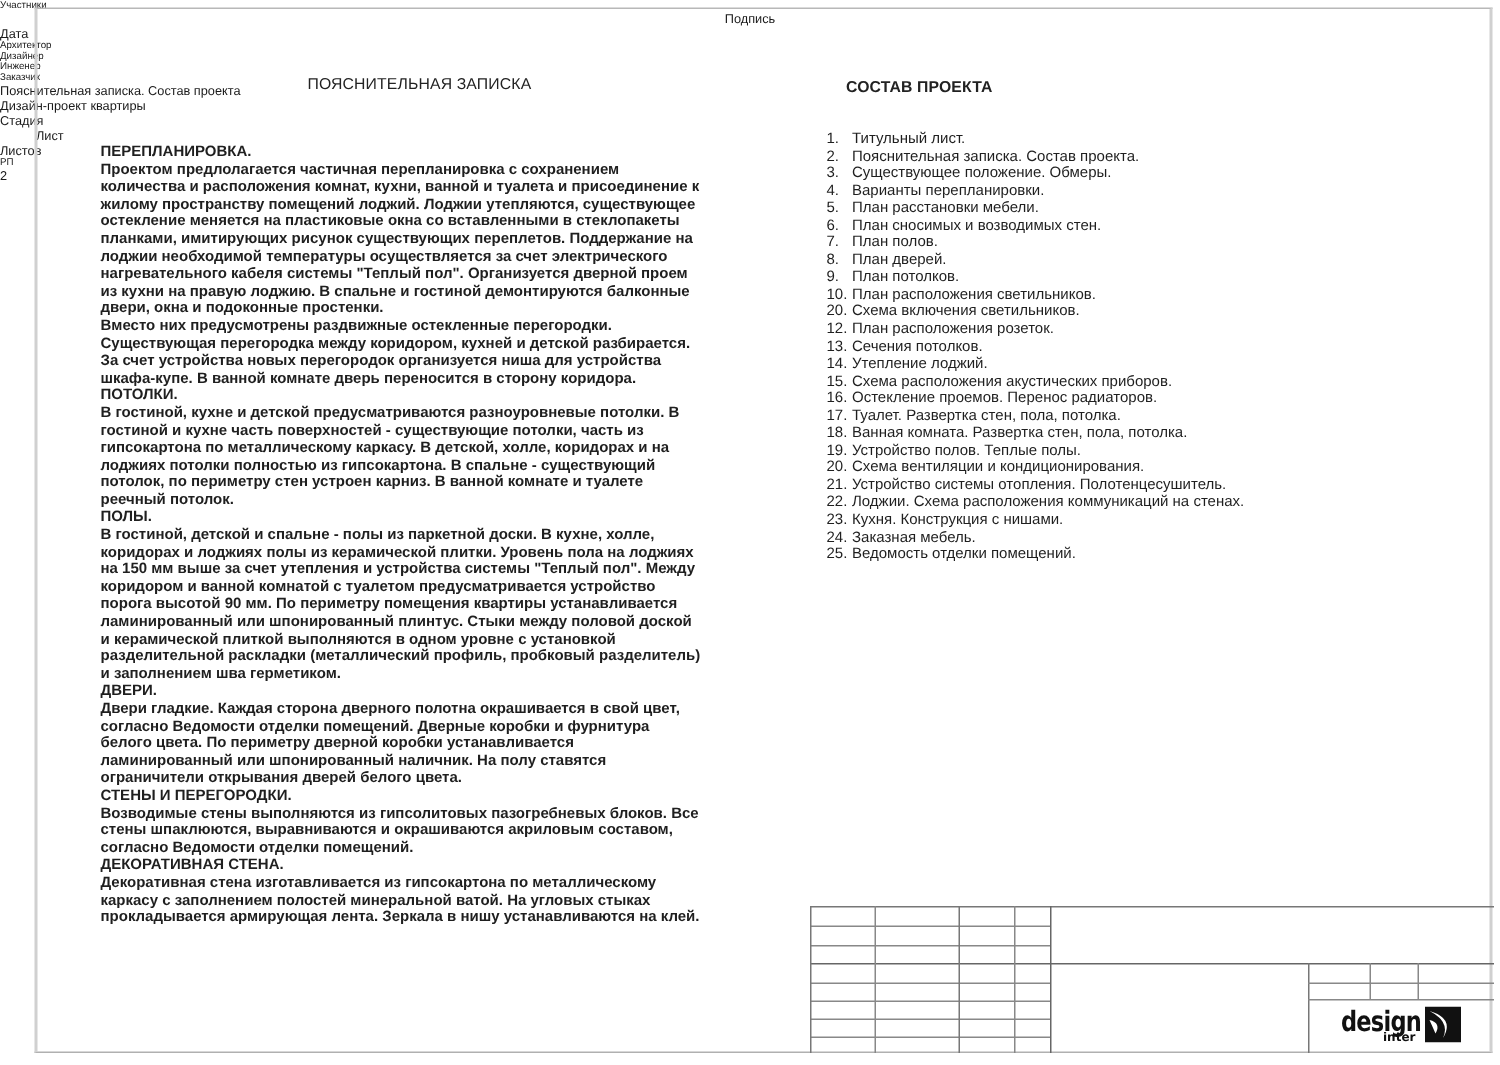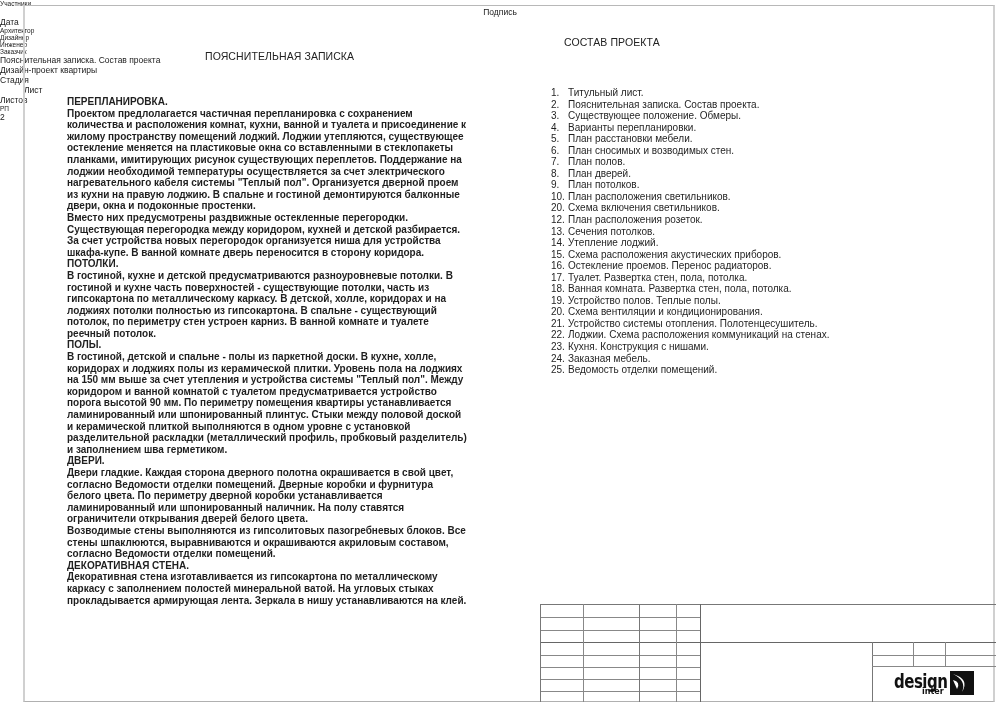--- a/index.html
+++ b/index.html
@@ -20,33 +20,34 @@
     .small { font-size: 6.5px; }
     .mid { font-size: 8.5px; }
     .logo { position: absolute; left: 892px; top: 670px; width: 90px; height: 30px; }
   </style>
 </head>
 <body>
 
 <div class="frame"></div>
 
 <div class="heading" style="left:191px; top:50px;padding-left:14px;">ПОЯСНИТЕЛЬНАЯ ЗАПИСКА</div>
-<div class="heading" style="left:564px; top:36px;">СОСТАВ ПРОЕКТА</div>
+<div class="heading" style="left:564px; top:52px;font-weight:bold;">СОСТАВ ПРОЕКТА</div>
 
 <div class="left-col">
   <p>ПЕРЕПЛАНИРОВКА.</p>
   <p>Проектом предлолагается частичная перепланировка с сохранением количества и расположения комнат, кухни, ванной и туалета и присоединение к жилому пространству помещений лоджий. Лоджии утепляются, существующее остекление меняется на пластиковые окна со вставленными в стеклопакеты планками, имитирующих рисунок существующих переплетов. Поддержание на лоджии необходимой температуры осуществляется за счет электрического нагревательного кабеля системы "Теплый пол". Организуется дверной проем из кухни на правую лоджию. В спальне и гостиной демонтируются балконные двери, окна и подоконные простенки.</p>
   <p>Вместо них предусмотрены раздвижные остекленные перегородки.</p>
   <p>Существующая перегородка между коридором, кухней и детской разбирается. За счет устройства новых перегородок организуется ниша для устройства шкафа-купе. В ванной комнате дверь переносится в сторону коридора.</p>
   <p>ПОТОЛКИ.</p>
   <p>В гостиной, кухне и детской предусматриваются разноуровневые потолки. В гостиной и кухне часть поверхностей - существующие потолки, часть из гипсокартона по металлическому каркасу. В детской, холле, коридорах и на лоджиях потолки полностью из гипсокартона. В спальне - существующий потолок, по периметру стен устроен карниз. В ванной комнате и туалете реечный потолок.</p>
   <p>ПОЛЫ.</p>
   <p>В гостиной, детской и спальне - полы из паркетной доски. В кухне, холле, коридорах и лоджиях полы из керамической плитки. Уровень пола на лоджиях на 150 мм выше за счет утепления и устройства системы "Теплый пол". Между коридором и ванной комнатой с туалетом предусматривается устройство порога высотой 90 мм. По периметру помещения квартиры устанавливается ламинированный или шпонированный плинтус. Стыки между половой доской и керамической плиткой выполняются в одном уровне с установкой разделительной раскладки (металлический профиль, пробковый разделитель) и заполнением шва герметиком.</p>
   <p>ДВЕРИ.</p>
   <p>Двери гладкие. Каждая сторона дверного полотна окрашивается в свой цвет, согласно Ведомости отделки помещений. Дверные коробки и фурнитура белого цвета. По периметру дверной коробки устанавливается ламинированный или шпонированный наличник. На полу ставятся ограничители открывания дверей белого цвета.</p>
+  <p>СТЕНЫ И ПЕРЕГОРОДКИ.</p>
   <p>Возводимые стены выполняются из гипсолитовых пазогребневых блоков. Все стены шпаклюются, выравниваются и окрашиваются акриловым составом, согласно Ведомости отделки помещений.</p>
   <p>ДЕКОРАТИВНАЯ СТЕНА.</p>
   <p>Декоративная стена изготавливается из гипсокартона по металлическому каркасу с заполнением полостей минеральной ватой. На угловых стыках прокладывается армирующая лента. Зеркала в нишу устанавливаются на клей.</p>
 </div>
 
 <div class="right-col">
   <ol>
     <li>
         <span class="num">1.</span>
         <span>Титульный лист.</span>

